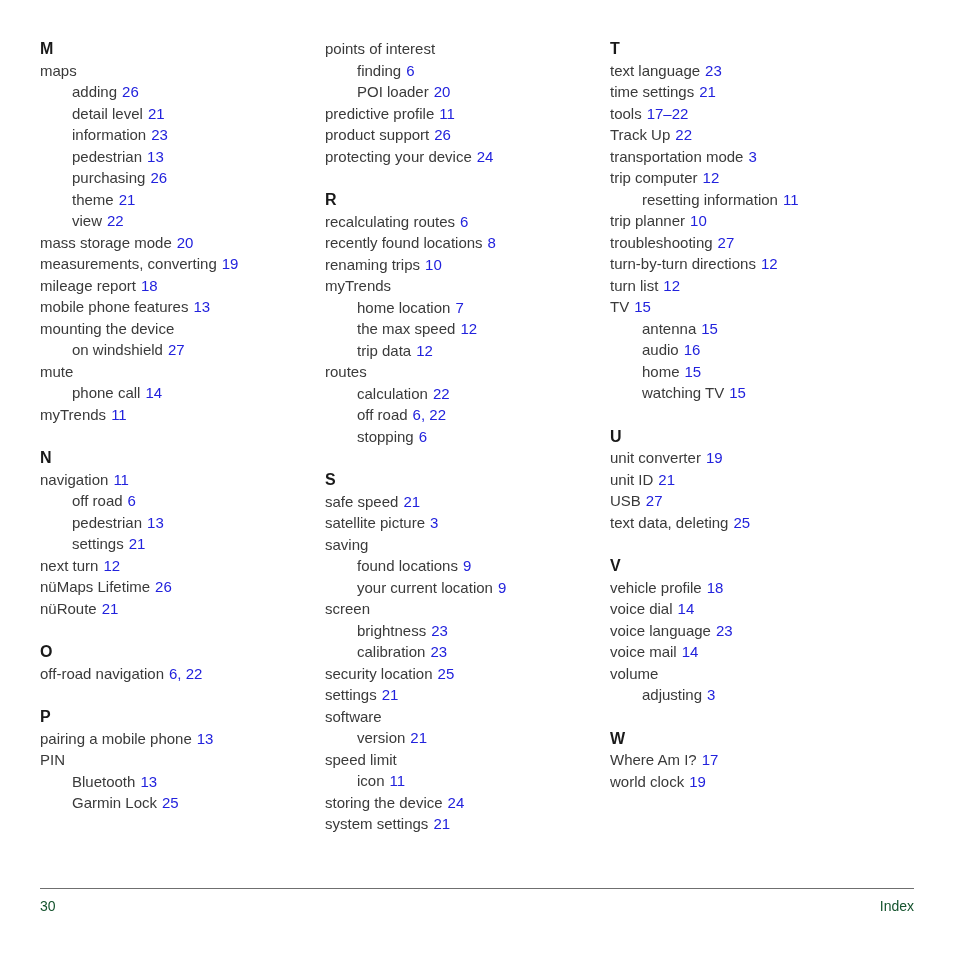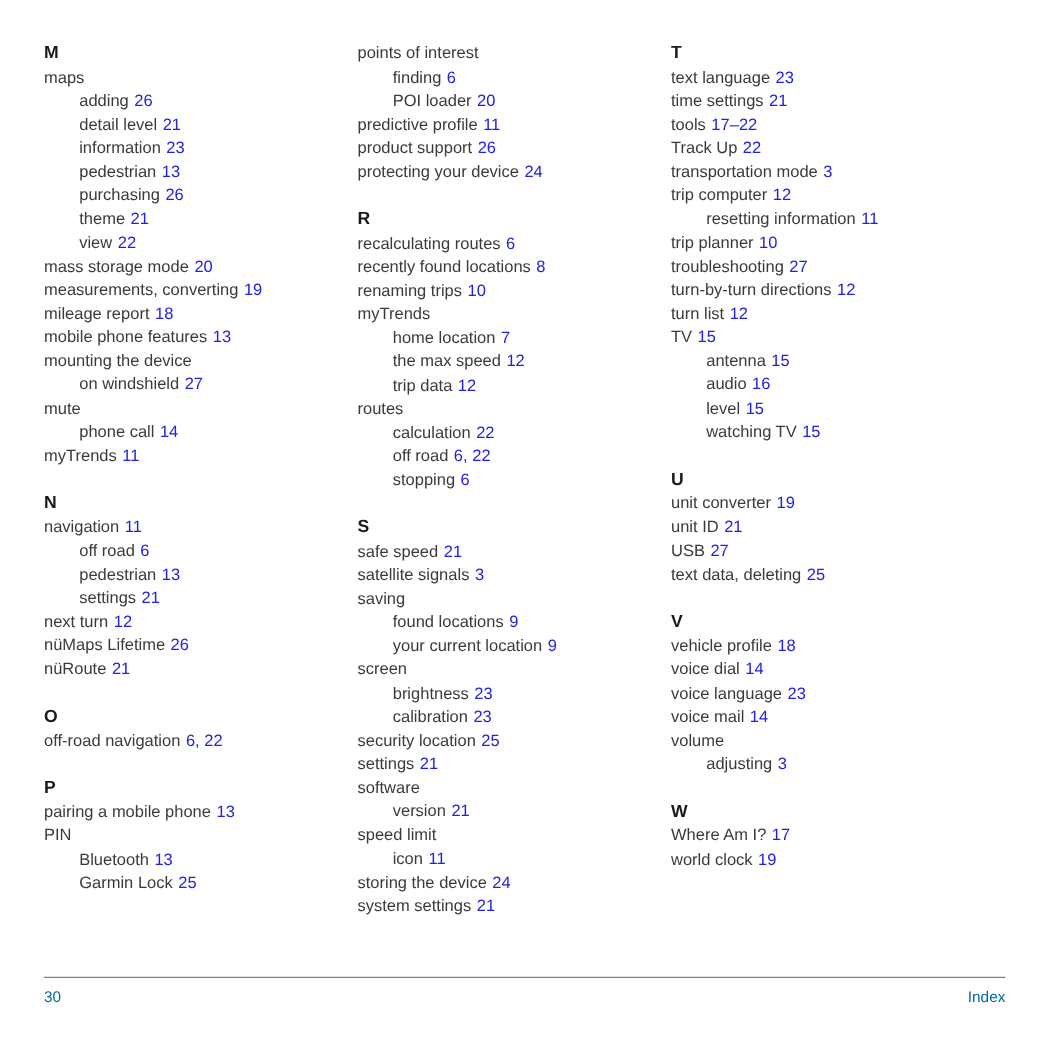--- a/index.html
+++ b/index.html
@@ -75,21 +75,21 @@
   .rule {
     border-top: 1px solid #6f6f6f;
     height: 0;
     margin-bottom: 9px;
   }
   .footer-row {
     display: flex;
     justify-content: space-between;
     align-items: baseline;
     font-size: 14px;
-    color: #0369a1;
+    color: #14532d;
   }
 </style>
 </head>
 <body>
 
 <div class="page">
   <div class="columns" id="columns-root">
       <div class="column">
         <div class="section">
           <div class="letter">M</div>
@@ -152,21 +152,21 @@
           <div class="entry sub"><span>the max speed</span><span class="pages">12</span></div>
           <div class="entry sub"><span>trip data</span><span class="pages">12</span></div>
           <div class="entry"><span>routes</span></div>
           <div class="entry sub"><span>calculation</span><span class="pages">22</span></div>
           <div class="entry sub"><span>off road</span><span class="pages">6, 22</span></div>
           <div class="entry sub"><span>stopping</span><span class="pages">6</span></div>
         </div>
         <div class="section">
           <div class="letter">S</div>
           <div class="entry"><span>safe speed</span><span class="pages">21</span></div>
-          <div class="entry"><span>satellite signals</span><span class="pages">3</span></div>
+          <div class="entry"><span>satellite picture</span><span class="pages">3</span></div>
           <div class="entry"><span>saving</span></div>
           <div class="entry sub"><span>found locations</span><span class="pages">9</span></div>
           <div class="entry sub"><span>your current location</span><span class="pages">9</span></div>
           <div class="entry"><span>screen</span></div>
           <div class="entry sub"><span>brightness</span><span class="pages">23</span></div>
           <div class="entry sub"><span>calibration</span><span class="pages">23</span></div>
           <div class="entry"><span>security location</span><span class="pages">25</span></div>
           <div class="entry"><span>settings</span><span class="pages">21</span></div>
           <div class="entry"><span>software</span></div>
           <div class="entry sub"><span>version</span><span class="pages">21</span></div>
@@ -186,21 +186,21 @@
           <div class="entry"><span>transportation mode</span><span class="pages">3</span></div>
           <div class="entry"><span>trip computer</span><span class="pages">12</span></div>
           <div class="entry sub"><span>resetting information</span><span class="pages">11</span></div>
           <div class="entry"><span>trip planner</span><span class="pages">10</span></div>
           <div class="entry"><span>troubleshooting</span><span class="pages">27</span></div>
           <div class="entry"><span>turn-by-turn directions</span><span class="pages">12</span></div>
           <div class="entry"><span>turn list</span><span class="pages">12</span></div>
           <div class="entry"><span>TV</span><span class="pages">15</span></div>
           <div class="entry sub"><span>antenna</span><span class="pages">15</span></div>
           <div class="entry sub"><span>audio</span><span class="pages">16</span></div>
-          <div class="entry sub"><span>level</span><span class="pages">15</span></div>
+          <div class="entry sub"><span>home</span><span class="pages">15</span></div>
           <div class="entry sub"><span>watching TV</span><span class="pages">15</span></div>
         </div>
         <div class="section">
           <div class="letter">U</div>
           <div class="entry"><span>unit converter</span><span class="pages">19</span></div>
           <div class="entry"><span>unit ID</span><span class="pages">21</span></div>
           <div class="entry"><span>USB</span><span class="pages">27</span></div>
           <div class="entry"><span>text data, deleting</span><span class="pages">25</span></div>
         </div>
         <div class="section">

